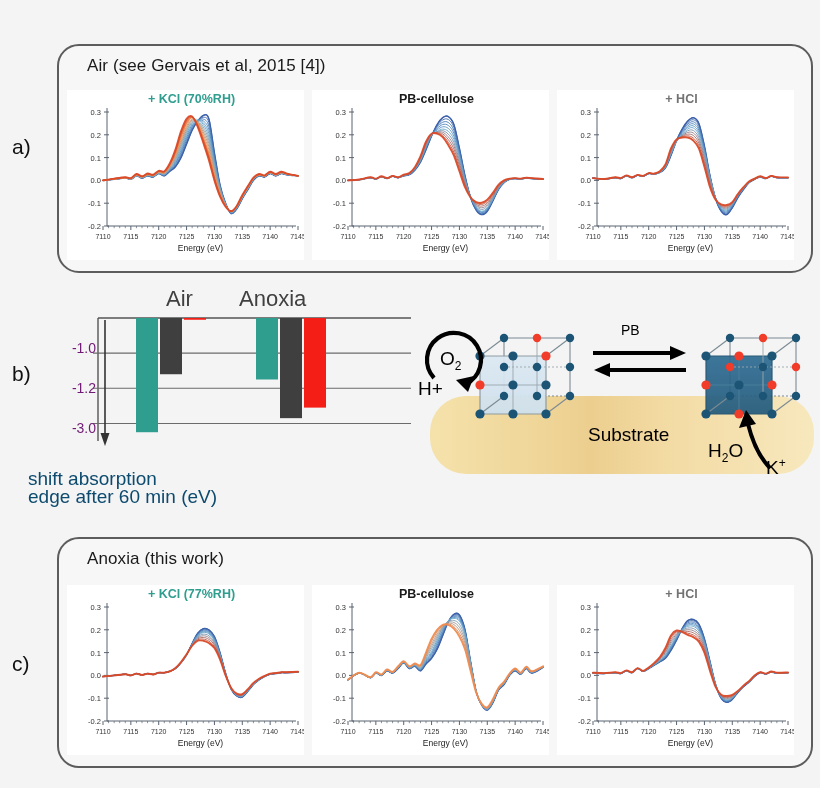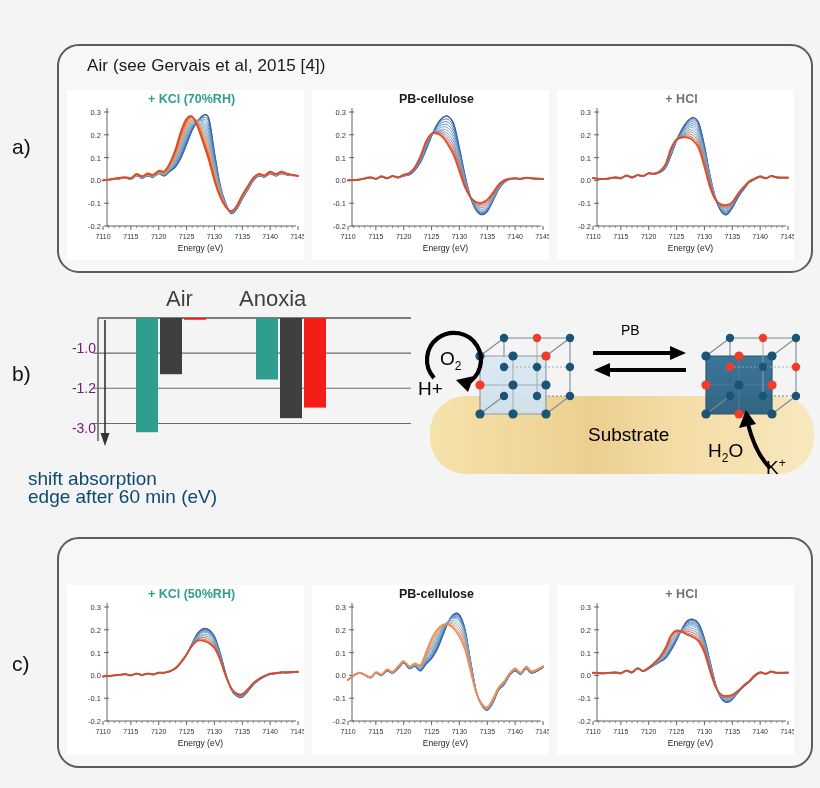--- a/index.html
+++ b/index.html
@@ -465,23 +465,24 @@
     <div class="schem-txt" style="left:0px;top:78px;font-size:19px;">H+</div>
     <div class="schem-txt" style="left:203px;top:22px;font-size:14px;">PB</div>
     <div class="schem-txt" style="left:170px;top:124px;font-size:19px;">Substrate</div>
     <div class="schem-txt" style="left:290px;top:140px;font-size:19px;"><span>H</span><sub style="font-size:12px;">2</sub><span>O</span></div>
     <div class="schem-txt" style="left:348px;top:156px;font-size:19px;"><span>K</span><sup style="font-size:12px;">+</sup></div>
   </div>
 
   <div class="panel-letter" style="left:12px;top:652px;">c)</div>
 
   <div class="panel-box" style="left:57px;top:537px;width:752px;height:227px;">
+    <div class="panel-title" style="left:28px;top:10px;">Anoxia (this work)</div>
 
     <div class="plot-card" style="left:8px;top:46px;width:237px;height:170px;">
-      <div class="plot-head c-kcl">+ KCl (50%RH)</div>
+      <div class="plot-head c-kcl">+ KCl (77%RH)</div>
       <svg class="plot-svg" id="svg-c-kcl" width="237" height="170">
           <line x1="40" y1="18" x2="40" y2="136" stroke="#5a6472" stroke-width="1"></line>
           <line x1="40" y1="136" x2="229" y2="136" stroke="#5a6472" stroke-width="1"></line>
           <line x1="37" y1="136" x2="42" y2="136" stroke="#5a6472" stroke-width="1"></line>
           <text x="34" y="139" text-anchor="end" font-size="7.5" fill="#333" font-family="&quot;Liberation Sans&quot;,sans-serif">-0.2</text>
           <line x1="37" y1="113.2" x2="42" y2="113.2" stroke="#5a6472" stroke-width="1"></line>
           <text x="34" y="116.2" text-anchor="end" font-size="7.5" fill="#333" font-family="&quot;Liberation Sans&quot;,sans-serif">-0.1</text>
           <line x1="37" y1="90.4" x2="42" y2="90.4" stroke="#5a6472" stroke-width="1"></line>
           <text x="34" y="93.4" text-anchor="end" font-size="7.5" fill="#333" font-family="&quot;Liberation Sans&quot;,sans-serif">0.0</text>
           <line x1="37" y1="67.6" x2="42" y2="67.6" stroke="#5a6472" stroke-width="1"></line>

